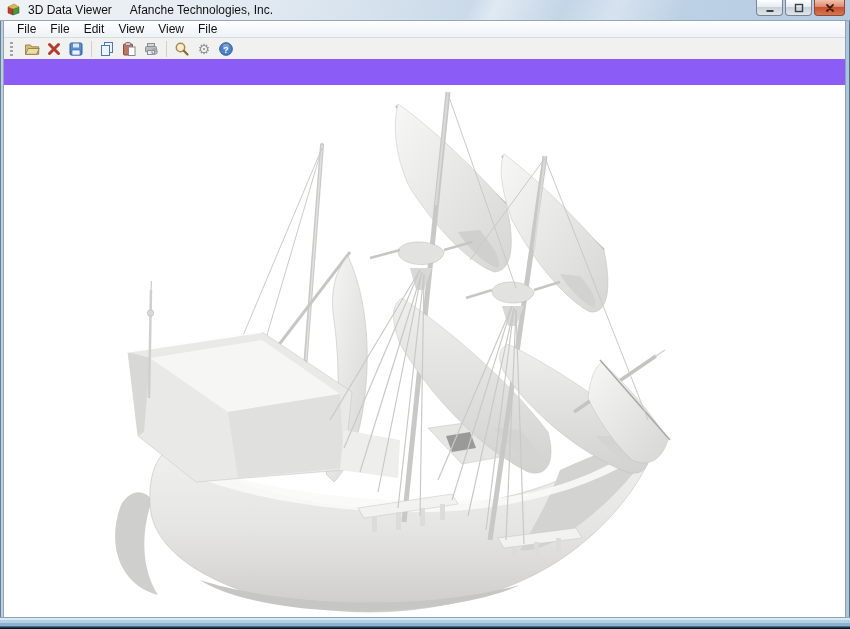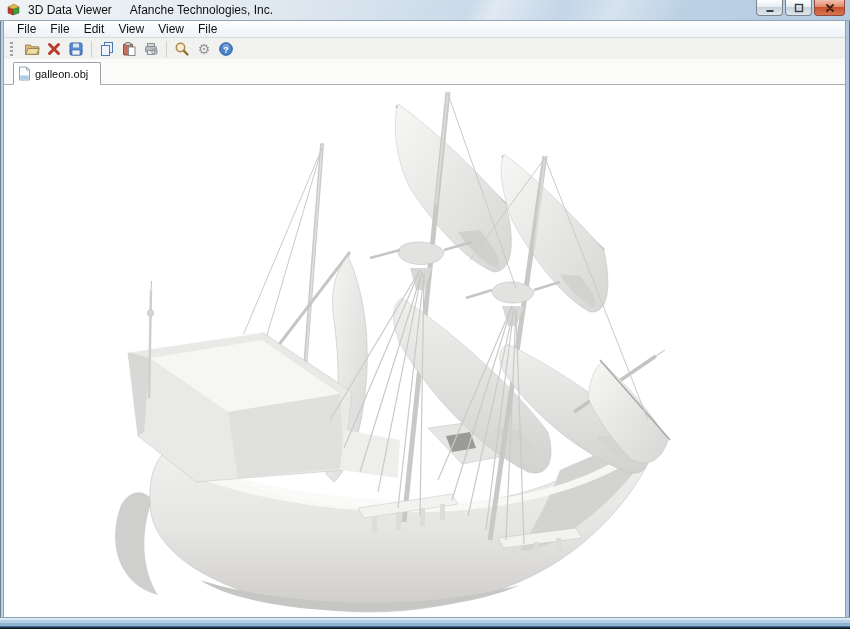--- a/index.html
+++ b/index.html
@@ -160,30 +160,20 @@
     </button>
     <button class="tool-btn">
       <svg width="16" height="16" viewBox="0 0 16 16">
         <circle cx="8" cy="8" r="6.3" fill="#4c82cc" stroke="#2a5a9a"></circle>
         <circle cx="8" cy="6" r="3.2" fill="rgba(255,255,255,0.25)"></circle>
         <text x="8" y="11.5" text-anchor="middle" font-size="9" font-family="Liberation Sans, sans-serif" fill="#fff" font-weight="bold">?</text>
       </svg>
     </button>
   </div>
 
-  <div class="tabbar">
-    <div class="tab">
-      <svg width="13" height="15" viewBox="0 0 13 15">
-        <path d="M1.5 1 h7 l3 3 v10 h-10 z" fill="#fdfdfd" stroke="#8a9aa8" stroke-width="0.9"></path>
-        <path d="M2.3 9.5 h8.4 v3.7 h-8.4 z" fill="#a9cdec"></path>
-        <path d="M8.5 1 v3 h3 z" fill="#dce8f2" stroke="#8a9aa8" stroke-width="0.7"></path>
-      </svg>
-      <span class="tab-label">galleon.obj</span>
-    </div>
-  </div>
 
   <div class="viewport">
     <svg width="841" height="532" viewBox="4 85 841 532">
       <defs>
         <linearGradient id="gSail" x1="0" y1="0" x2="1" y2="1">
           <stop offset="0" stop-color="#f7f7f5"></stop>
             <stop offset="1" stop-color="#d6d6d4"></stop>
         </linearGradient>
         <linearGradient id="gSail2" x1="0" y1="0" x2="0" y2="1">
           <stop offset="0" stop-color="#efefed"></stop>

